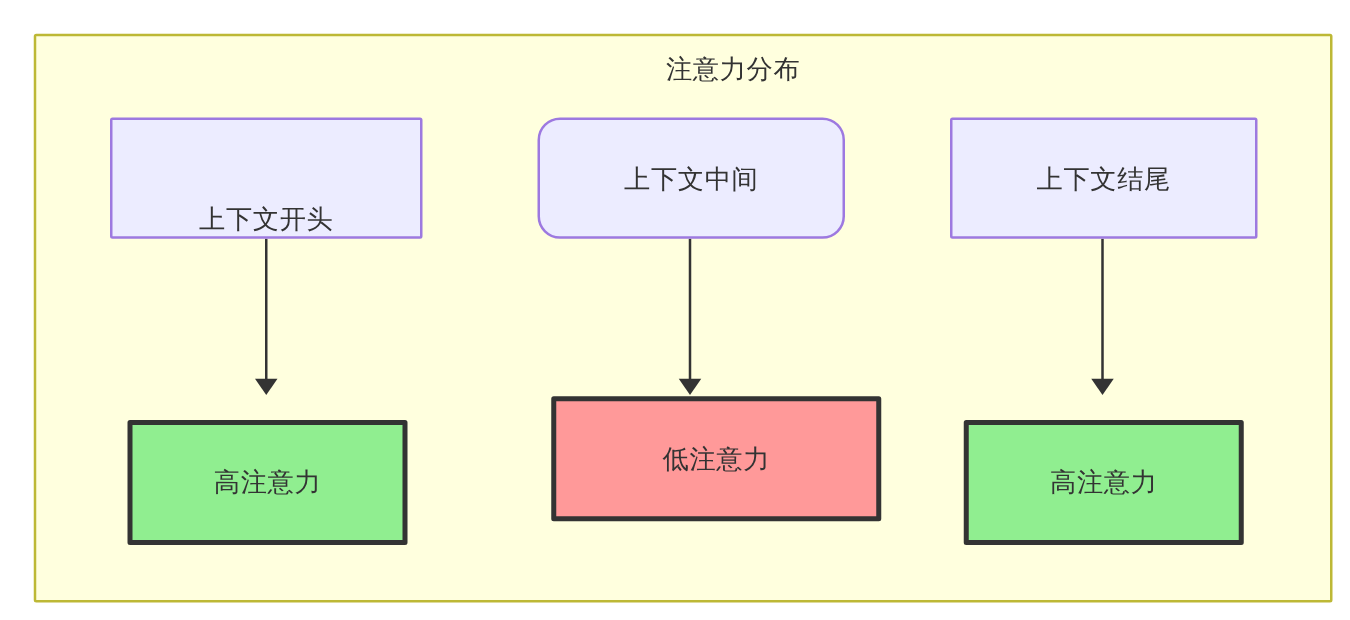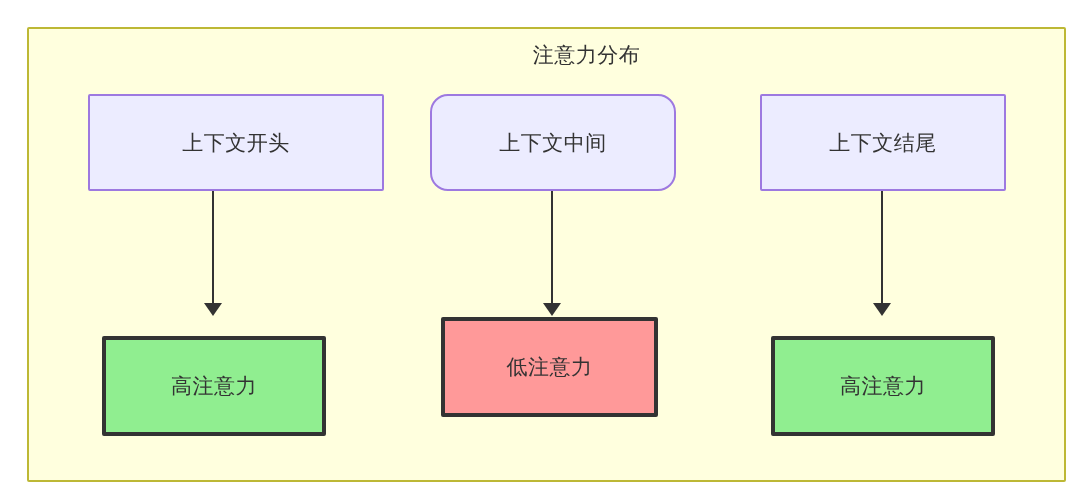--- a/index.html
+++ b/index.html
@@ -105,37 +105,37 @@
 
   <div class="edge" style="left:212px; top:191px; height:113px;"></div>
   <div class="arrowhead" style="left:204px; top:303px;"></div>
 
   <div class="edge" style="left:551px; top:191px; height:113px;"></div>
   <div class="arrowhead" style="left:543px; top:303px;"></div>
 
   <div class="edge" style="left:881px; top:191px; height:113px;"></div>
   <div class="arrowhead" style="left:873px; top:303px;"></div>
 
-  <div class="node source" style="left:88px; top:94px; width:296px; height:97px;">
+  <div class="node source" style="left:88px; top:94px; width:250px; height:97px;align-items:flex-end;">
     <span>上下文开头</span>
   </div>
 
   <div class="node source" style="left:430px; top:94px; width:246px; height:97px;border-radius:18px;">
     <span>上下文中间</span>
   </div>
 
   <div class="node source" style="left:760px; top:94px; width:246px; height:97px;">
     <span>上下文结尾</span>
   </div>
 
   <div class="node result-high" style="left:102px; top:317px; width:224px; height:100px;">
     <span>高注意力</span>
   </div>
 
-  <div class="node result-low" style="left:441px; top:317px; width:217px; height:100px;">
+  <div class="node result-low" style="left:441px; top:317px; width:264px; height:100px;">
     <span>低注意力</span>
   </div>
 
   <div class="node result-high" style="left:771px; top:317px; width:224px; height:100px;">
     <span>高注意力</span>
   </div>
 
 </div>
 
 </body></html>

